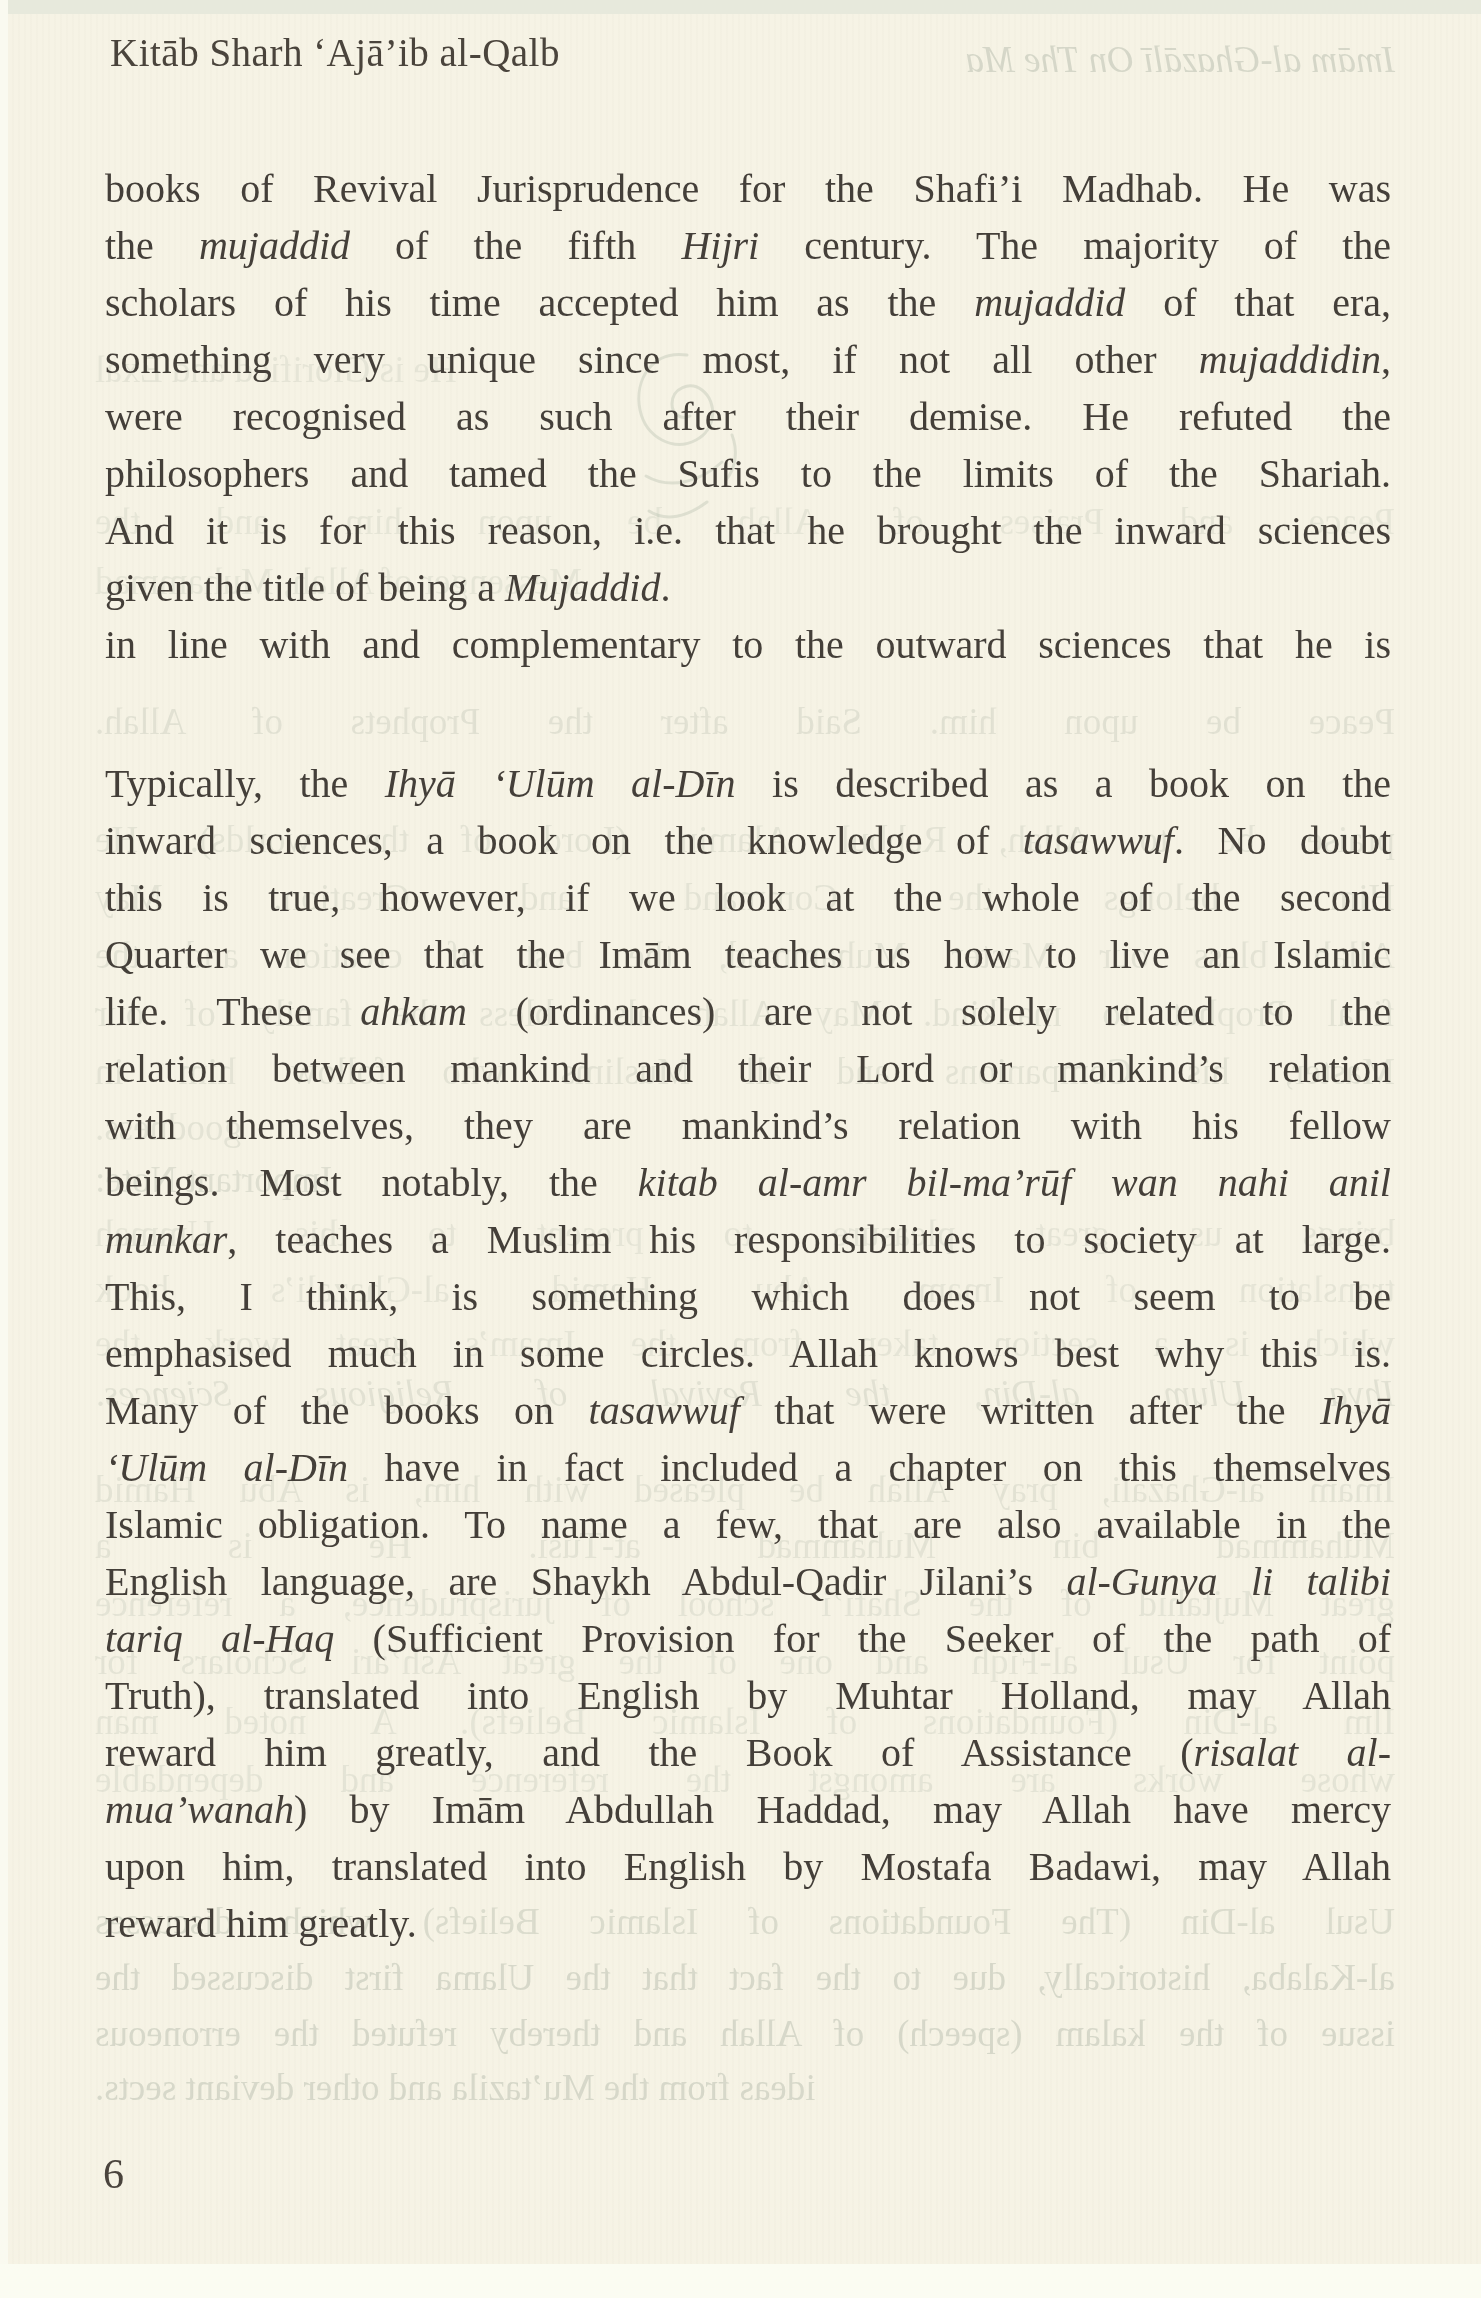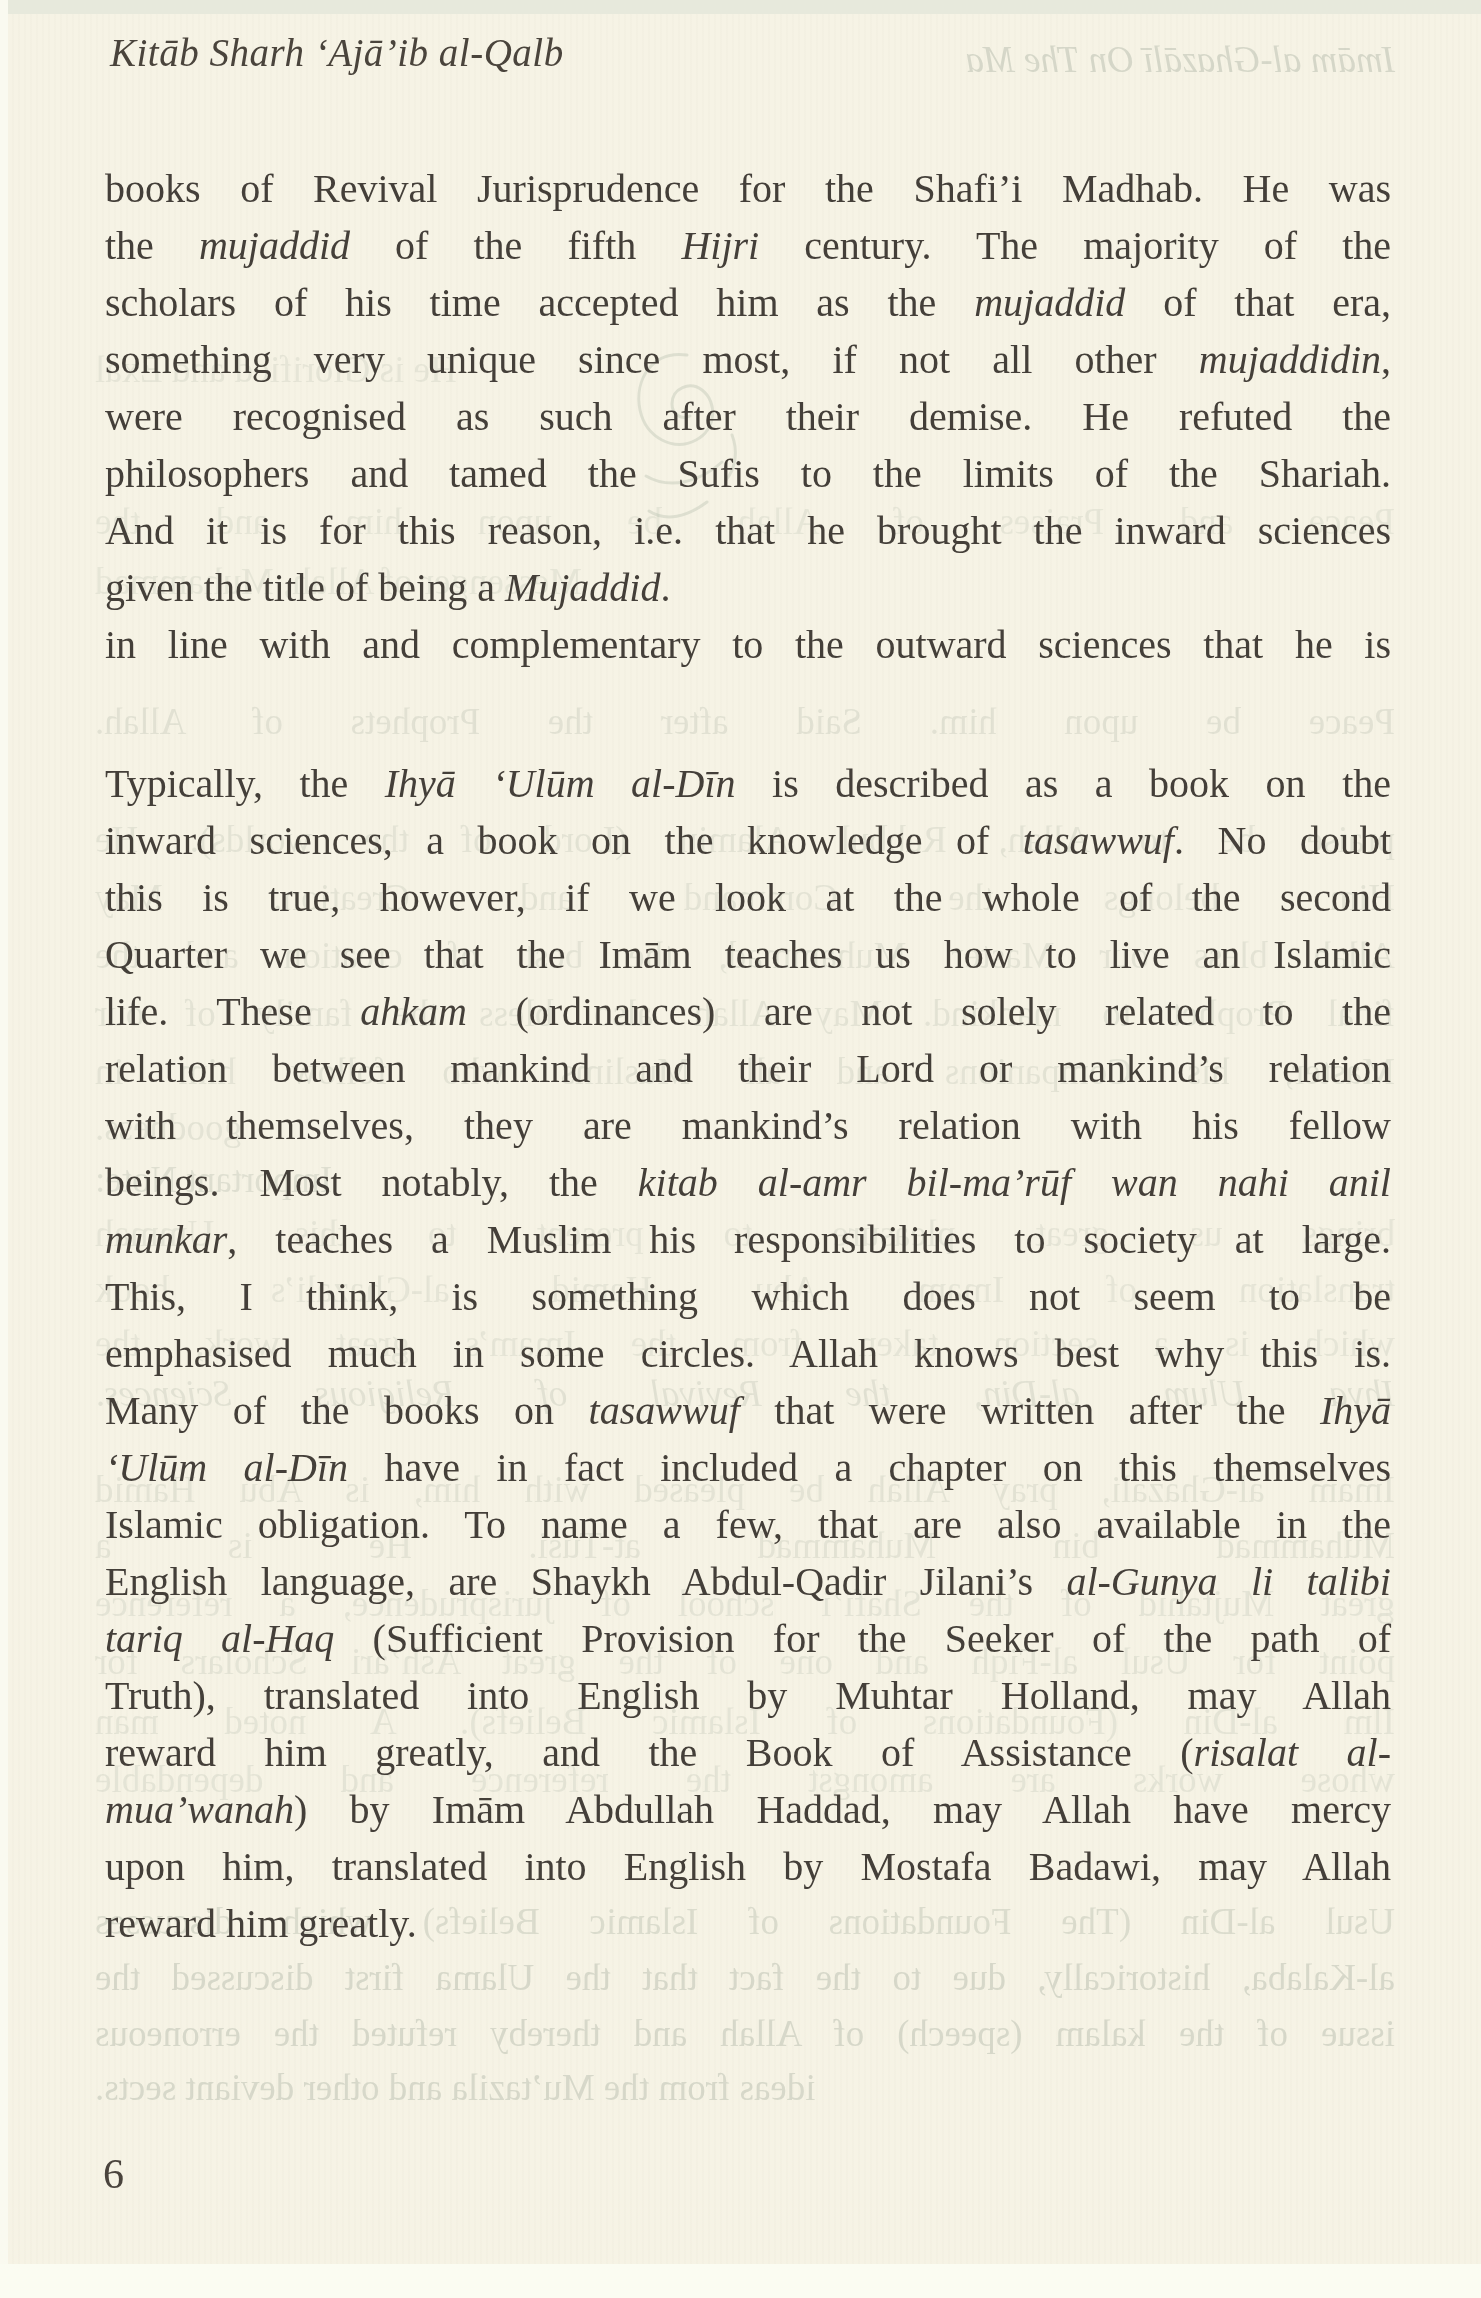--- a/index.html
+++ b/index.html
@@ -14,21 +14,21 @@
     background:
       repeating-linear-gradient(90deg, rgba(120,115,90,0.018) 0 2px, rgba(0,0,0,0) 2px 6px),
       #f6f3e5;
   }
   .edge-top{position:absolute;top:0;left:0;width:100%;height:14px;background:#e7e9dc;}
   .edge-left{position:absolute;top:0;left:0;width:8px;height:100%;background:#fafaf0;}
   .edge-bottom{position:absolute;bottom:0;left:0;width:100%;height:34px;background:#fbfcf2;}
 
   .running-header{
     position:absolute;left:110px;top:30px;
-    font-style:italic;font-size:39px;color:#4a443c;
+    font-size:39px;color:#4a443c;
     letter-spacing:0.5px;white-space:nowrap;z-index:3;
   }
   .body-text{
     position:absolute;left:105px;top:0;width:1286px;height:100%;z-index:2;
   }
   .para{position:absolute;left:0;width:100%;}
   .line{
     height:57px;line-height:57px;font-size:40px;color:#443f39;
     text-align:justify;text-align-last:justify;white-space:normal;
   }

